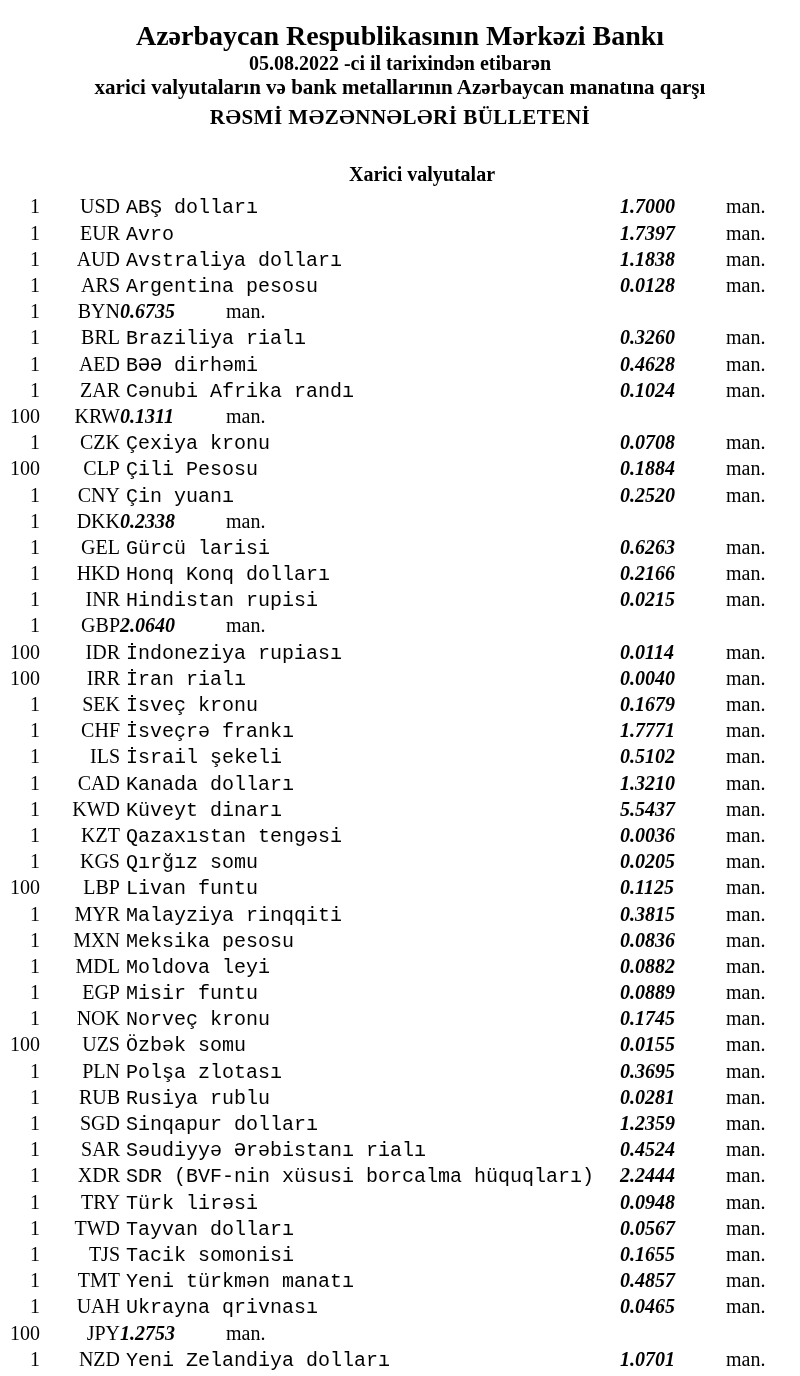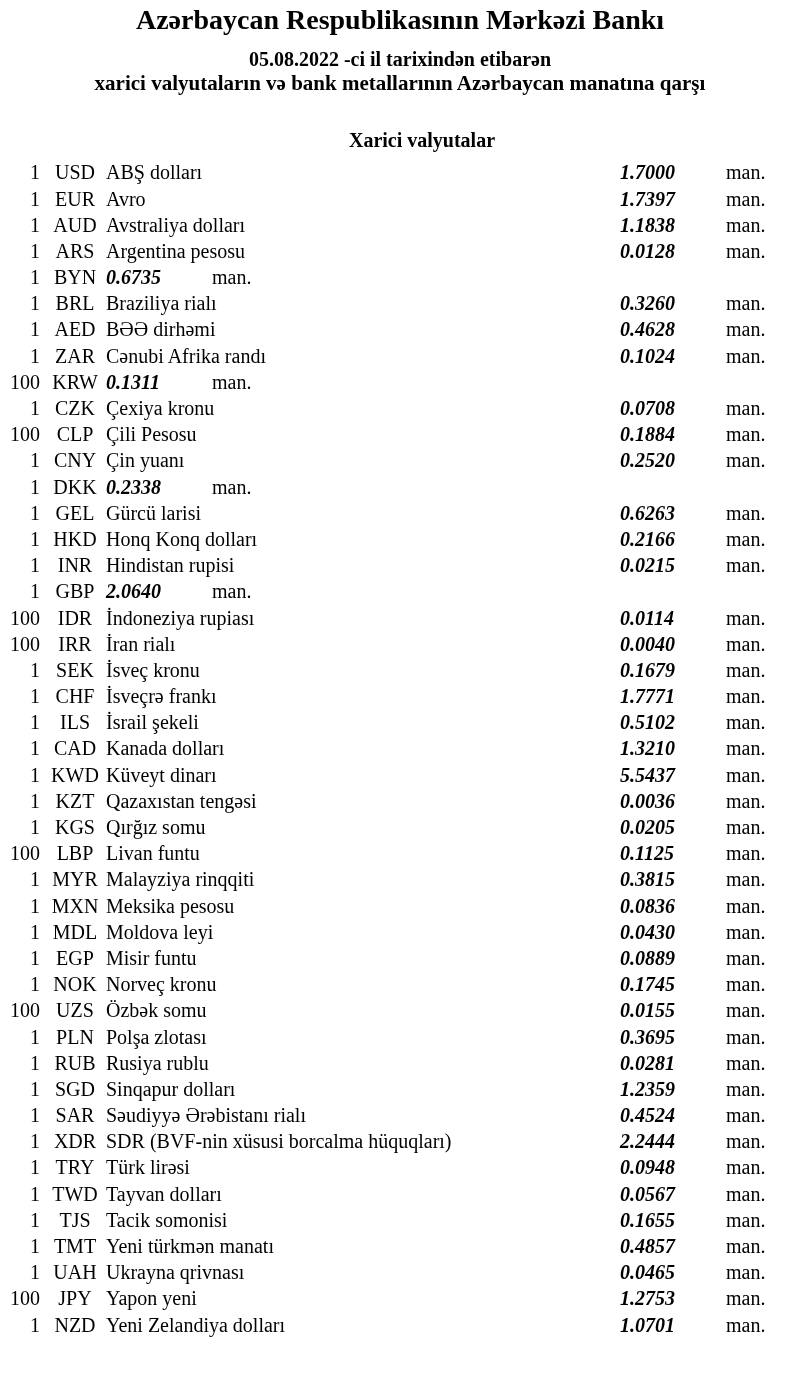--- a/index.html
+++ b/index.html
@@ -9,31 +9,31 @@
     color: #000000;
     font-family: "Liberation Serif", "DejaVu Serif", serif;
   }
   .page {
     position: relative;
     width: 800px;
     height: 1376px;
     background: #ffffff;
     overflow: hidden;
   }
-  header { text-align: center; padding-top: 4px; }
+  header { text-align: center; padding-top: 20px; }
   .bank-name {
     font-size: 28px;
     font-weight: bold;
     line-height: 1.15;
   }
   .date-line {
     font-size: 20px;
     font-weight: bold;
     line-height: 1.15;
-    margin-top: 12px;
+    margin-top: 0;
   }
   .subtitle-line {
     font-size: 21px;
     font-weight: bold;
     line-height: 1.15;
     margin-top: 0;
   }
   .bulletin-title {
     font-size: 21px;
     font-weight: bold;
@@ -52,36 +52,37 @@
   .table { margin-top: 9px; }
   .row {
     display: flex;
     align-items: baseline;
     height: 26.2px;
     font-size: 20px;
     padding-right: 28px;
     box-sizing: border-box;
   }
   .qty  { flex: none; width: 40px; text-align: right; }
-  .code { flex: none; width: 62px; text-align: center; margin-left: 4px; }
-  .name { flex: 1; white-space: nowrap; overflow: hidden; }
+  .code { flex: none; width: 62px; text-align: right; margin-left: 18px; }
+  .name { flex: 1; margin-left: 6px; white-space: nowrap; overflow: hidden; font-family: Liberation Mono, monospace; }
   .rate {
     flex: none; width: 90px; text-align: left;
     font-weight: bold; font-style: italic;
   }
   .unit { flex: none; width: 46px; margin-left: 16px; }
 </style>
 </head>
 <body>
 
 <div class="page">
   <header>
     <div class="bank-name">Azərbaycan Respublikasının Mərkəzi Bankı</div>
     <div class="date-line">05.08.2022 -ci il tarixindən etibarən</div>
     <div class="subtitle-line">xarici valyutaların və bank metallarının Azərbaycan manatına qarşı</div>
+    <div class="bulletin-title">RƏSMİ MƏZƏNNƏLƏRİ BÜLLETENİ</div>
   </header>
 
   <div class="section-title">Xarici valyutalar</div>
 
   <div class="table">
       <div class="row">
         <span class="qty">1</span>
         <span class="code">USD</span>
         <span class="name">ABŞ dolları</span>
         <span class="rate">1.7000</span>
@@ -276,21 +277,21 @@
         <span class="qty">1</span>
         <span class="code">MXN</span>
         <span class="name">Meksika pesosu</span>
         <span class="rate">0.0836</span>
         <span class="unit">man.</span>
       </div>
       <div class="row">
         <span class="qty">1</span>
         <span class="code">MDL</span>
         <span class="name">Moldova leyi</span>
-        <span class="rate">0.0430</span>
+        <span class="rate">0.0882</span>
         <span class="unit">man.</span>
       </div>
       <div class="row">
         <span class="qty">1</span>
         <span class="code">EGP</span>
         <span class="name">Misir funtu</span>
         <span class="rate">0.0889</span>
         <span class="unit">man.</span>
       </div>
       <div class="row">
@@ -373,21 +374,20 @@
       <div class="row">
         <span class="qty">1</span>
         <span class="code">UAH</span>
         <span class="name">Ukrayna qrivnası</span>
         <span class="rate">0.0465</span>
         <span class="unit">man.</span>
       </div>
       <div class="row">
         <span class="qty">100</span>
         <span class="code">JPY</span>
-        <span class="name">Yapon yeni</span>
         <span class="rate">1.2753</span>
         <span class="unit">man.</span>
       </div>
       <div class="row">
         <span class="qty">1</span>
         <span class="code">NZD</span>
         <span class="name">Yeni Zelandiya dolları</span>
         <span class="rate">1.0701</span>
         <span class="unit">man.</span>
       </div>

